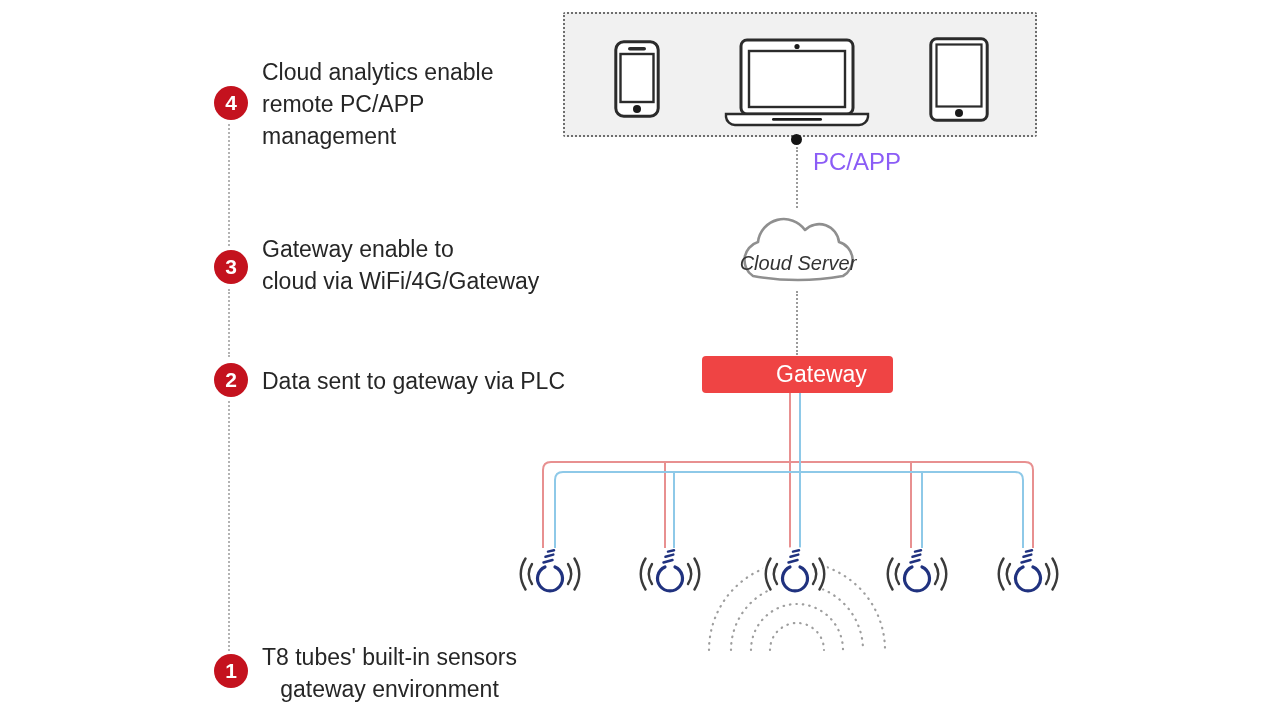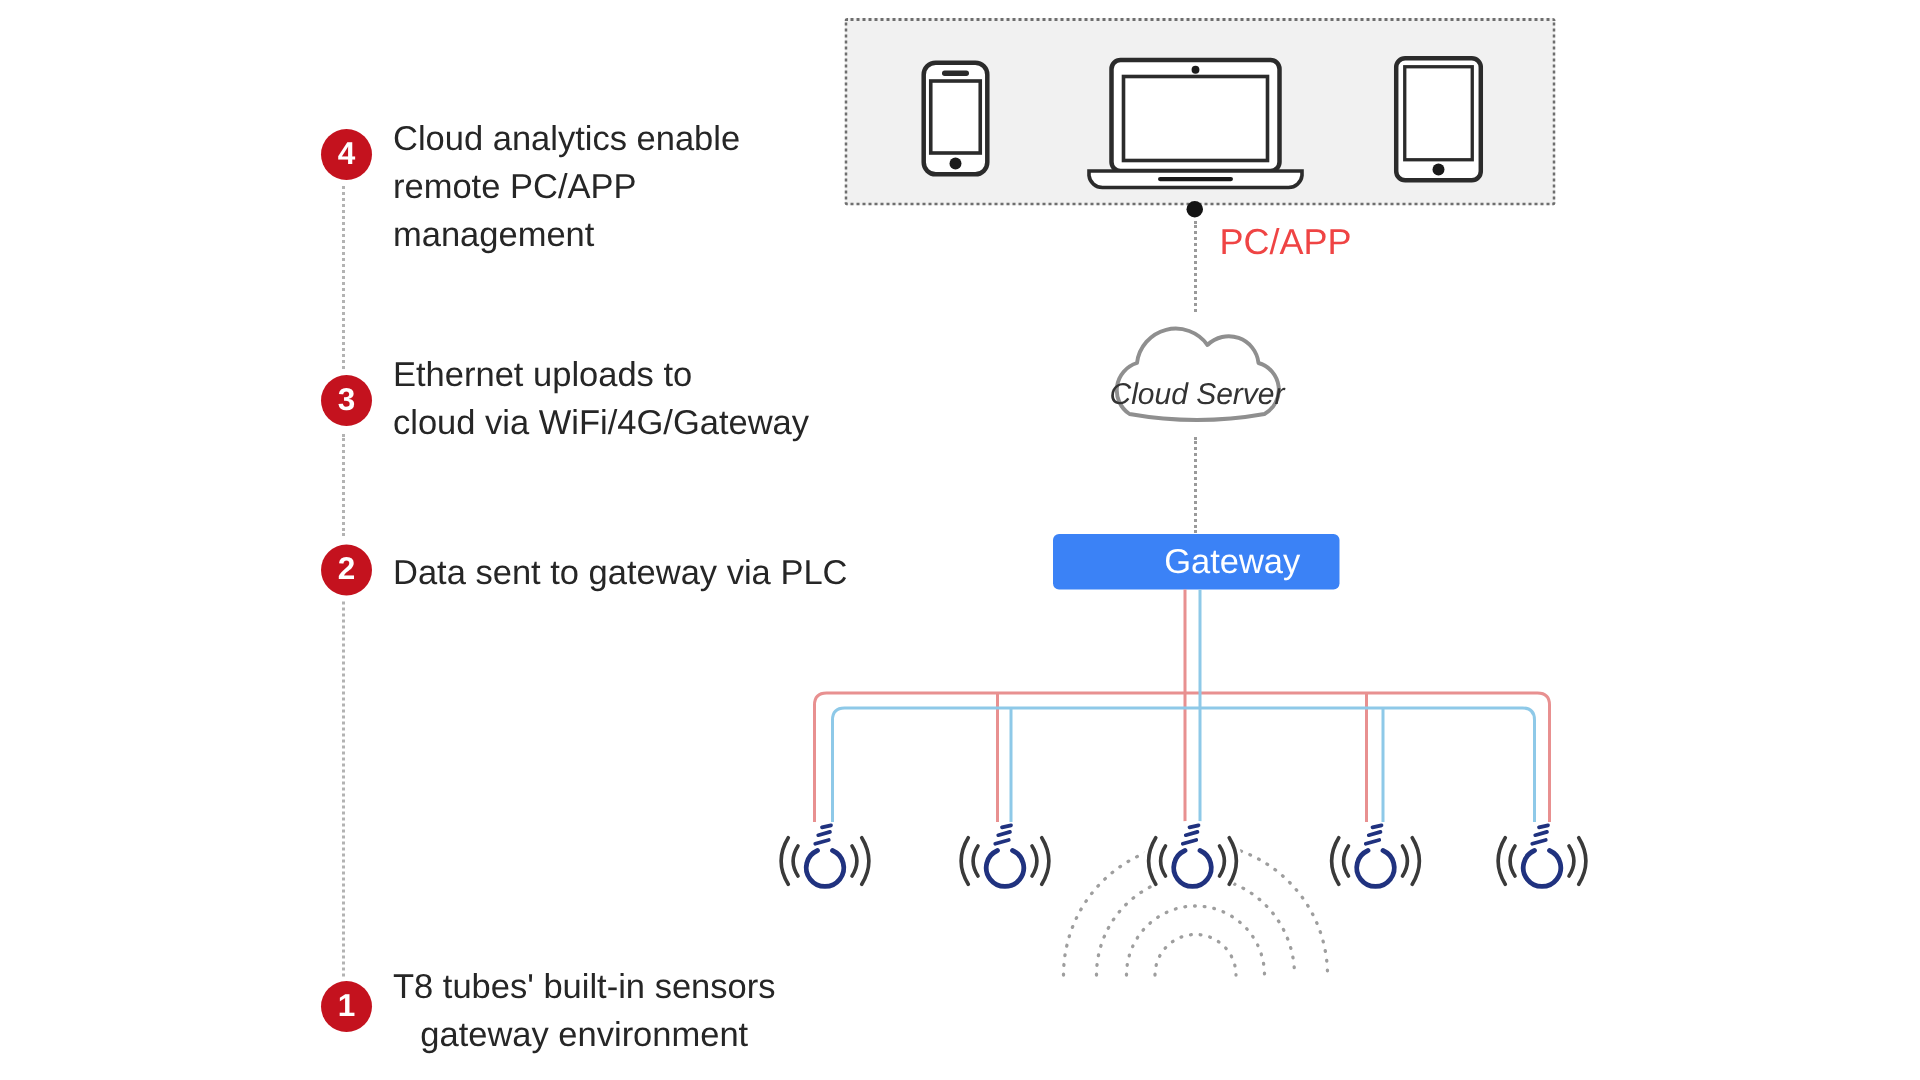--- a/index.html
+++ b/index.html
@@ -25,37 +25,37 @@
   
   .devices-box {
     position: absolute; left: 563px; top: 12px; width: 474px; height: 125px;
     background: #f1f1f1; border: 2px dotted #6e6e6e; border-radius: 2px;
   }
   .connector-dot {
     position: absolute; left: 791px; top: 134px; width: 11px; height: 11px;
     border-radius: 50%; background: #141414;
   }
   .pc-app-label {
-    position: absolute; left: 813px; top: 148px; font-size: 24px; color: #ef4444;
+    position: absolute; left: 813px; top: 148px; font-size: 24px; color: #8b5cf6;
     white-space: nowrap;
   }
   .vdot {
     position: absolute; left: 796px; width: 0; border-left: 2px dotted #9a9a9a;
   }
   .vdot-1 { top: 147px; height: 61px; }
   .vdot-2 { top: 291px; height: 64px; }
 
   .cloud-label {
     position: absolute; left: 722px; top: 252px; width: 152px; text-align: center;
     font-size: 20px; color: #333333; white-space: nowrap; font-style: italic;
   }
 
   .gateway-box {
     position: absolute; left: 702px; top: 356px; width: 191px; height: 37px;
-    background: #3b82f6; border-radius: 4px; color: #ffffff; font-size: 23px;
+    background: #ef4444; border-radius: 4px; color: #ffffff; font-size: 23px;
     display: flex; align-items: center; justify-content: center; padding-left: 48px;
   }
 
   svg { display: block; }
 </style>
 </head>
 <body>
 
 <svg width="0" height="0" style="position:absolute" aria-hidden="true">
   <defs>
@@ -70,31 +70,31 @@
       <path d="M28 20 A12.5 12.5 0 1 0 38 20" fill="none" stroke="#20327f" stroke-width="3.2" stroke-linecap="round"></path>
 
       <path d="M26.5 15.5 L35.5 13" stroke="#20327f" stroke-width="2.5" stroke-linecap="round"></path>
       <path d="M28.5 9.8 L36.3 7.6" stroke="#20327f" stroke-width="2.5" stroke-linecap="round"></path>
       <path d="M31 4.6 L37 3.2" stroke="#20327f" stroke-width="2.5" stroke-linecap="round"></path>
     </g>
   </defs>
 </svg>
 
 <div class="step-badge" style="left:214px; top:86px;">4</div>
-<div class="step-text" style="top:76px;">
+<div class="step-text" style="top:56px;">
   <div>Cloud analytics enable</div>
   <div>remote PC/APP</div>
   <div>management</div>
 </div>
 
 <div class="step-connector" style="top:124px; height:122px;"></div>
 
 <div class="step-badge" style="left:214px; top:250px;">3</div>
 <div class="step-text" style="top:233px;">
-  <div>Ethernet uploads to</div>
+  <div>Gateway enable to</div>
   <div>cloud via WiFi/4G/Gateway</div>
 </div>
 
 <div class="step-connector" style="top:289px; height:68px;"></div>
 
 <div class="step-badge" style="left:214px; top:363px;">2</div>
 <div class="step-text" style="top:365px;">
   <div>Data sent to gateway via PLC</div>
 </div>
 

